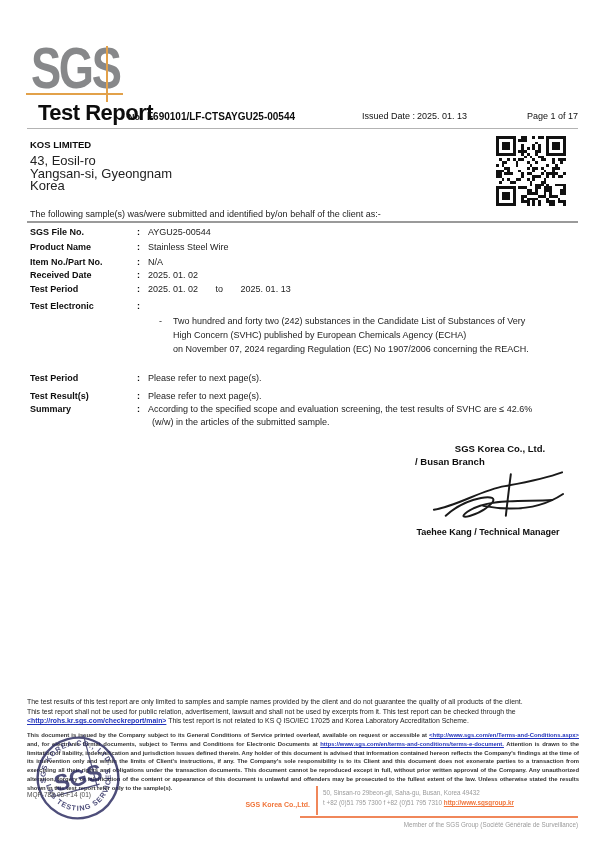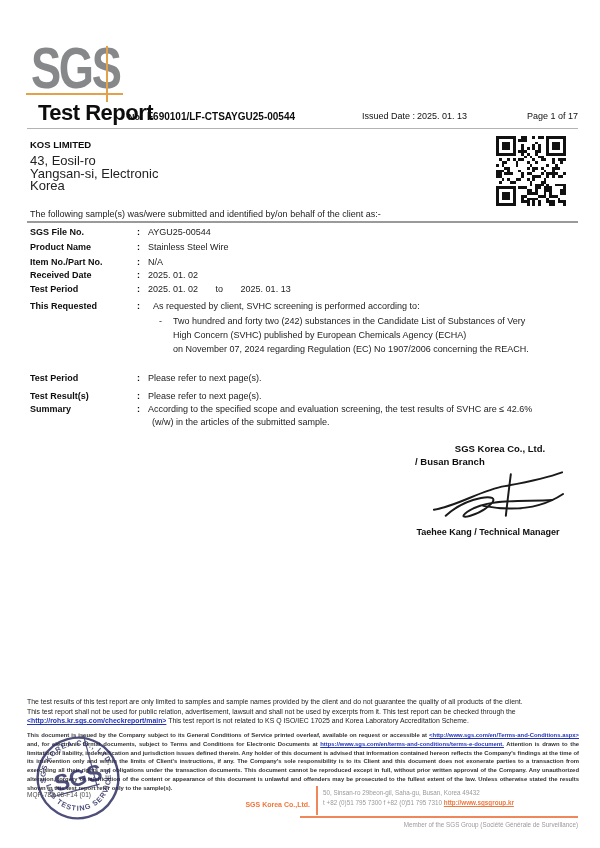--- a/index.html
+++ b/index.html
@@ -78,21 +78,21 @@
   <div class="issued">
     <span class="lab">Issued Date :</span>
     <span>2025. 01. 13</span>
   </div>
   <div class="page-info">Page 1 of 17</div>
   <div class="rule-header"></div>
 
   <div class="client-name">KOS LIMITED</div>
   <div class="client-addr">
     <div>43, Eosil-ro</div>
-    <div>Yangsan-si, Electronic</div>
+    <div>Yangsan-si, Gyeongnam</div>
     <div>Korea</div>
   </div>
 
   <div class="qr">
     <svg id="qr" viewBox="0 0 25 25" width="70" height="70" shape-rendering="crispEdges">
         <rect x="9" y="0" width="1" height="1" fill="#111"></rect>
         <rect x="10" y="0" width="1" height="1" fill="#111"></rect>
         <rect x="13" y="0" width="1" height="1" fill="#111"></rect>
         <rect x="15" y="0" width="1" height="1" fill="#111"></rect>
         <rect x="16" y="0" width="1" height="1" fill="#111"></rect>
@@ -302,23 +302,22 @@
   <div class="frow" style="top:284px">
     <span class="flabel">Test Period</span>
     <span class="fcolon">:</span>
     <span class="fval">
       <span>2025. 01. 02</span>
       <span class="tp-join">to</span>
       <span>2025. 01. 13</span>
     </span>
   </div>
   <div class="frow" style="top:301px">
-    <span class="flabel">This Requested</span>
-    <span class="fcolon">:</span>
-    <span class="fval" style="padding-left:5px">As requested by client, SVHC screening is performed according to:</span>
+    <span class="flabel">Test Electronic</span>
+    <span class="fcolon">:</span>
   </div>
   <div class="tr-indent" style="left:159px;top:316px">-</div>
   <div class="tr-indent" style="left:173px;top:316px">Two hundred and forty two (242) substances in the Candidate List of Substances of Very</div>
   <div class="tr-indent" style="left:173px;top:330px">High Concern (SVHC) published by European Chemicals Agency (ECHA)</div>
   <div class="tr-indent" style="left:173px;top:344px">on November 07, 2024 regarding Regulation (EC) No 1907/2006 concerning the REACH.</div>
 
   <div class="frow" style="top:373px">
     <span class="flabel">Test Period</span>
     <span class="fcolon">:</span>
     <span class="fval">Please refer to next page(s).</span>

